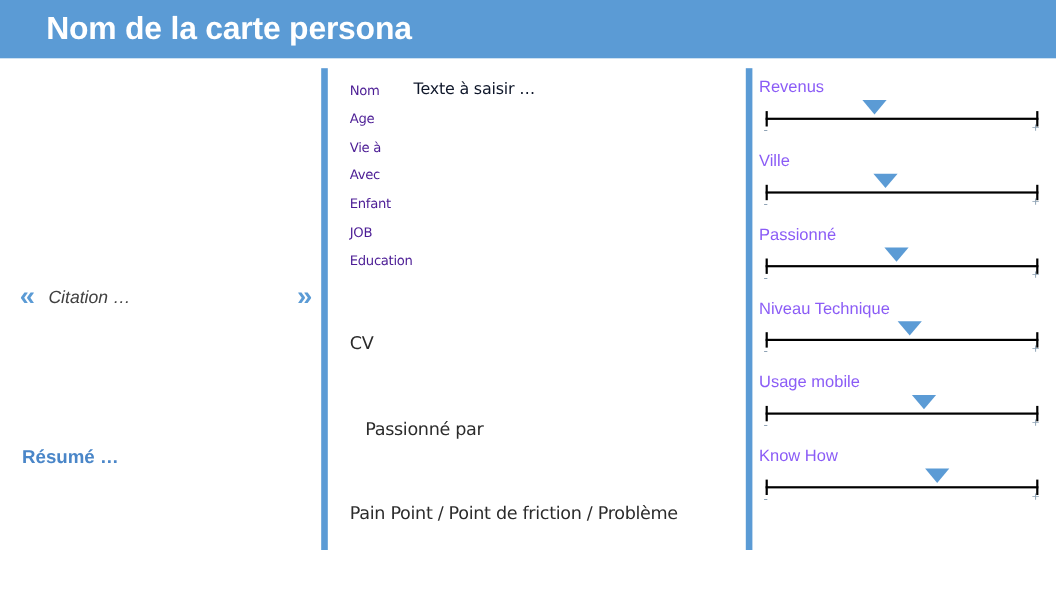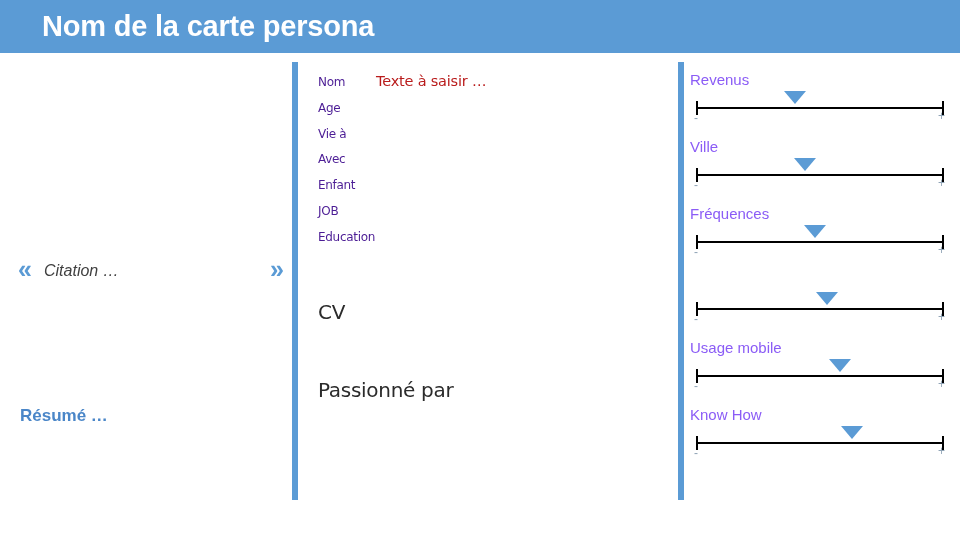--- a/index.html
+++ b/index.html
@@ -114,37 +114,37 @@
     white-space: nowrap;
     font-family: "DejaVu Sans", sans-serif;
     letter-spacing: -0.3px;
   }
 
   #placeholder-text {
     position: absolute;
     left: 376px;
     top: 73px;
     font-size: 14.5px;
-    color: #b91c1c;
+    color: #0f172a;
     white-space: nowrap;
     font-family: "DejaVu Sans", sans-serif;
     letter-spacing: -0.2px;
   }
 
   .mid-heading {
     position: absolute;
-    font-size: 20px;
+    font-size: 16px;
     color: #2b2b2b;
     white-space: nowrap;
     font-family: "DejaVu Sans", sans-serif;
     letter-spacing: -0.3px;
     line-height: 24px;
   }
   #mid-cv        { left: 318px; top: 300px; }
-  #mid-passion   { left: 318px; top: 378px; }
+  #mid-passion   { left: 332px; top: 378px; }
   #mid-painpoint { left: 318px; top: 455px; }
 
   
   #slider-list {
     position: absolute;
     left: 690px;
     top: 70px;
     width: 258px;
   }
   .slider-item {
@@ -237,20 +237,21 @@
     <div class="field-label">Avec</div>
     <div class="field-label">Enfant</div>
     <div class="field-label">JOB</div>
     <div class="field-label">Education</div>
   </div>
 
   <div id="placeholder-text">Texte à saisir …</div>
 
   <div id="mid-cv" class="mid-heading">CV</div>
   <div id="mid-passion" class="mid-heading">Passionné par</div>
+  <div id="mid-painpoint" class="mid-heading">Pain Point / Point de friction / Problème</div>
 
   <div id="slider-list">
 
     <div class="slider-item">
       <div class="slider-label">Revenus</div>
       <div class="slider-track-wrap">
         <div class="slider-line"></div>
         <div class="slider-cap left"></div>
         <div class="slider-cap right"></div>
         <div class="slider-marker" style="left: 40%;"></div>
@@ -265,32 +266,33 @@
         <div class="slider-line"></div>
         <div class="slider-cap left"></div>
         <div class="slider-cap right"></div>
         <div class="slider-marker" style="left: 44%;"></div>
         <div class="slider-minus">-</div>
         <div class="slider-plus">+</div>
       </div>
     </div>
 
     <div class="slider-item">
-      <div class="slider-label">Fréquences</div>
+      <div class="slider-label">Passionné</div>
       <div class="slider-track-wrap">
         <div class="slider-line"></div>
         <div class="slider-cap left"></div>
         <div class="slider-cap right"></div>
         <div class="slider-marker" style="left: 48%;"></div>
         <div class="slider-minus">-</div>
         <div class="slider-plus">+</div>
       </div>
     </div>
 
     <div class="slider-item">
+      <div class="slider-label">Niveau Technique</div>
       <div class="slider-track-wrap">
         <div class="slider-line"></div>
         <div class="slider-cap left"></div>
         <div class="slider-cap right"></div>
         <div class="slider-marker" style="left: 53%;"></div>
         <div class="slider-minus">-</div>
         <div class="slider-plus">+</div>
       </div>
     </div>
 

